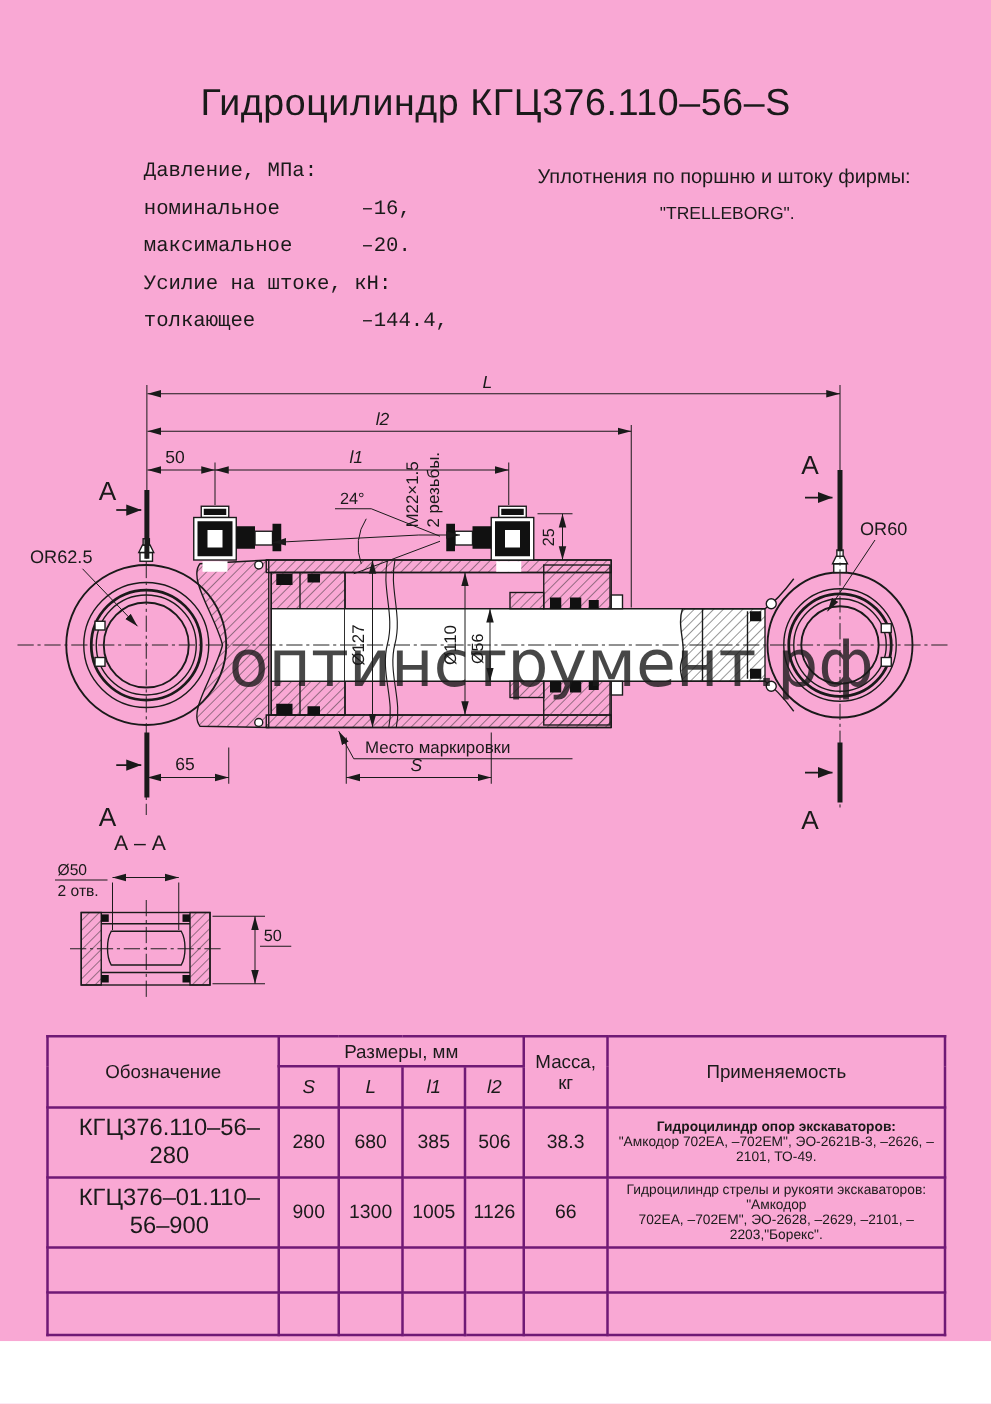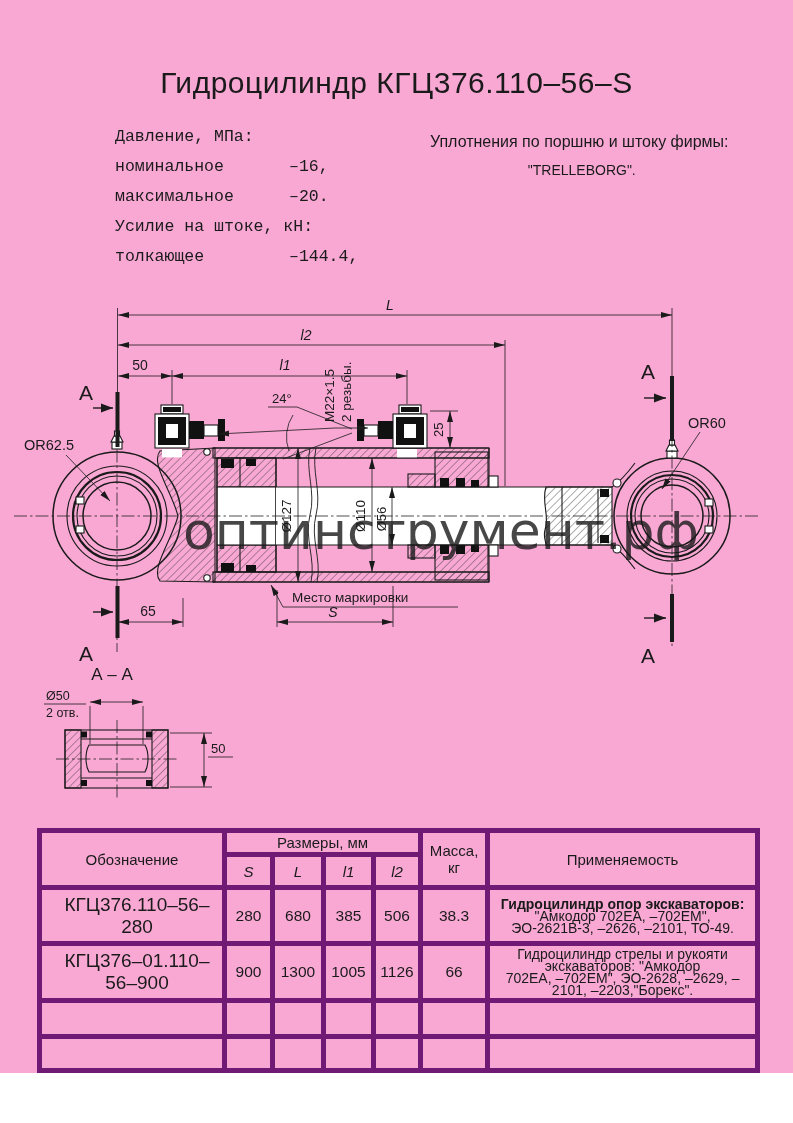--- a/index.html
+++ b/index.html
@@ -8,28 +8,28 @@
   .title{position:absolute;left:0;top:66px;width:793px;text-align:center;
          font-size:30px;letter-spacing:.5px;font-weight:400;}
   .specs{position:absolute;left:115px;top:122px;width:300px;font-size:16.5px;line-height:30px;font-family:Liberation Mono, monospace;}
   .specs .row{position:relative;height:30px;white-space:nowrap;}
   .specs .val{position:absolute;left:137px;top:0;margin-left:37px;}
   .seals{position:absolute;left:430px;top:128px;font-size:16px;line-height:28px;text-align:center;}
   .seals .l2{font-size:14px;padding-left:5px;}
   svg text{font-family:"Liberation Sans",sans-serif;fill:#1a1a1a;}
   .tblwrap{position:absolute;left:37px;top:828px;}
   table.spec{border-collapse:collapse;table-layout:fixed;width:718px;}
-  table.spec td,table.spec th{border:5px solid #701a75;padding:0;font-weight:400;
+  table.spec td,table.spec th{border:2px solid #701a75;padding:0;font-weight:400;
         text-align:center;vertical-align:middle;overflow:hidden;margin-top:16px;}
   table.spec{border:1.6px solid #2b2b2b;}
   .h1{font-size:15px;}
   .h2{font-size:15px;font-style:italic;}
   .des{font-size:19px;text-align:left;padding-left:10px !important;}
   .num{font-size:15.5px;}
-  .app{font-size:14px;line-height:12px;padding:2px 4px !important;}
+  .app{font-size:11px;line-height:12px;padding:2px 4px !important;}
   .app .b{font-weight:700;}
   .wm{opacity:.8;}
 </style>
 </head>
 <body>
 
 <div class="page">
 
   <div class="title">Гидроцилиндр КГЦ376.110–56–S</div>
 

